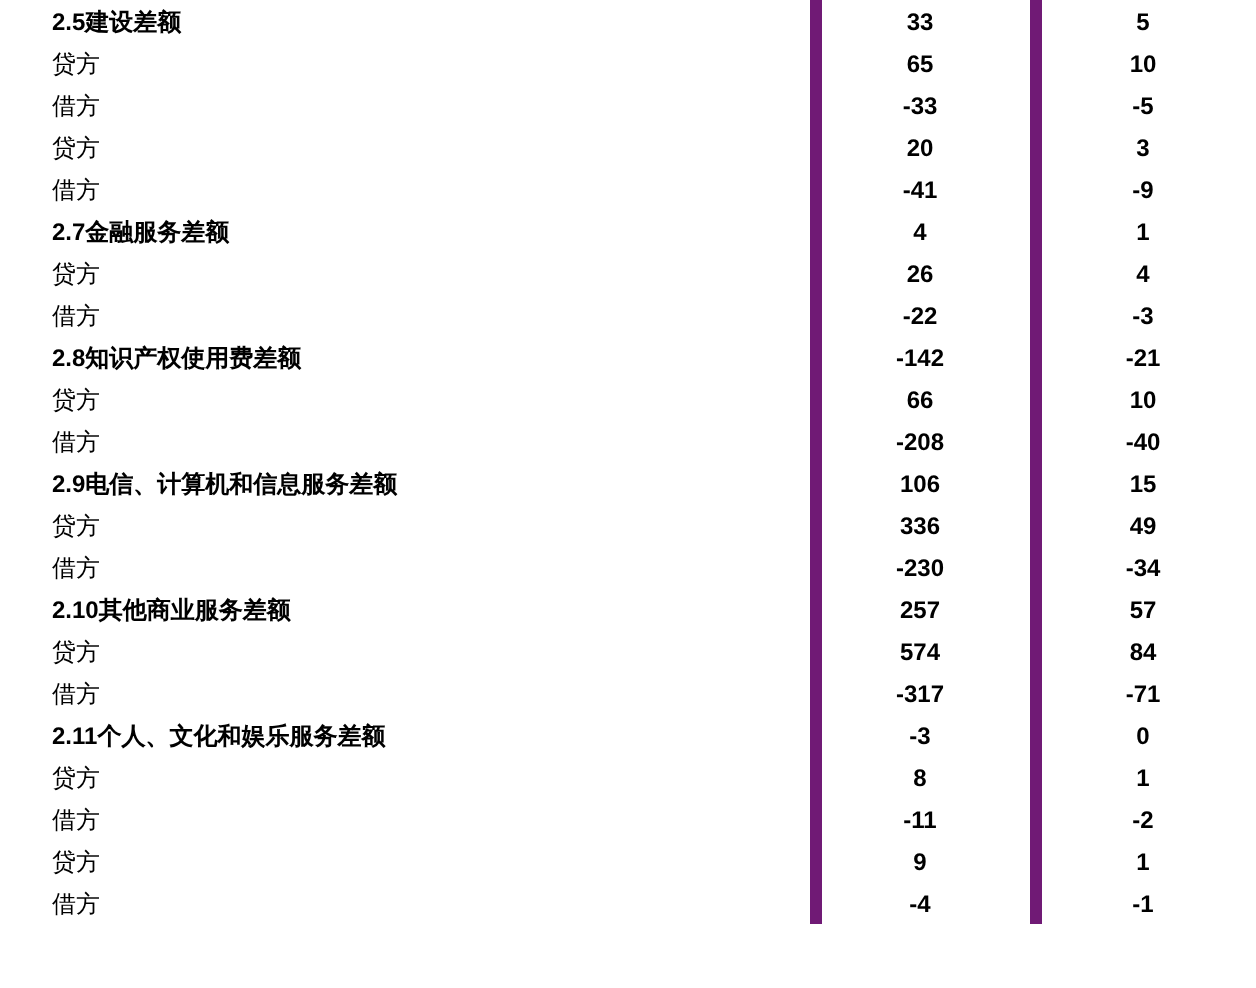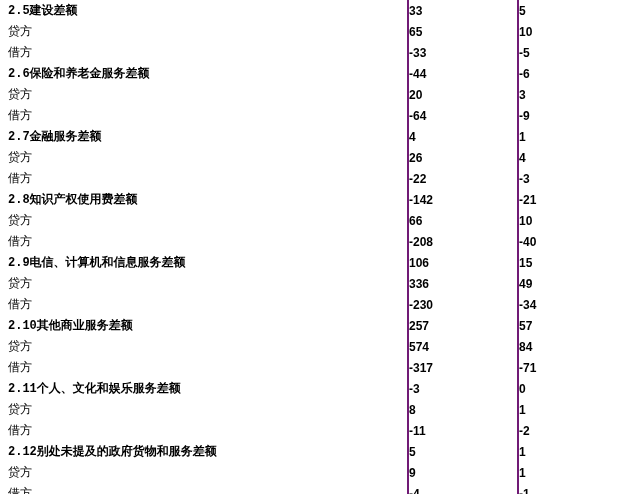--- a/index.html
+++ b/index.html
@@ -26,29 +26,28 @@
   #bop-table td {
     padding: 0;
     vertical-align: middle;
     font-size: 12px;
     line-height: 14px;
     height: 21px;
     border: none;
   }
   
   #bop-table td.v1, #bop-table td.v2 {
-    border-left: 2px solid #701a75;
-    text-align: left;
+    border-left: 6px solid #701a75;
+    text-align: center;
     padding-right: 6px;
     margin-top: 30px;
   }
   #bop-table td.label {
-    padding-left: 8px;
+    padding-left: 26px;
     text-align: left;
-    font-family: Liberation Mono, monospace;
   }
   
   tr.group > td {
     border-top: 1px solid #000000;
     font-weight: bold;
   }
   tr.sub > td.label {
     padding-left: 24px;
     font-weight: normal;
   }
@@ -77,33 +76,28 @@
       <tr class="sub">
         <td class="label">贷方</td>
         <td class="v1">65</td>
         <td class="v2">10</td>
       </tr>
       <tr class="sub">
         <td class="label">借方</td>
         <td class="v1">-33</td>
         <td class="v2">-5</td>
       </tr>
-      <tr class="group">
-        <td class="label">2.6保险和养老金服务差额</td>
-        <td class="v1">-44</td>
-        <td class="v2">-6</td>
-      </tr>
       <tr class="sub">
         <td class="label">贷方</td>
         <td class="v1">20</td>
         <td class="v2">3</td>
       </tr>
       <tr class="sub">
         <td class="label">借方</td>
-        <td class="v1">-64</td>
+        <td class="v1">-41</td>
         <td class="v2">-9</td>
       </tr>
       <tr class="group">
         <td class="label">2.7金融服务差额</td>
         <td class="v1">4</td>
         <td class="v2">1</td>
       </tr>
       <tr class="sub">
         <td class="label">贷方</td>
         <td class="v1">26</td>
@@ -167,25 +161,20 @@
       <tr class="sub">
         <td class="label">贷方</td>
         <td class="v1">8</td>
         <td class="v2">1</td>
       </tr>
       <tr class="sub">
         <td class="label">借方</td>
         <td class="v1">-11</td>
         <td class="v2">-2</td>
       </tr>
-      <tr class="group">
-        <td class="label">2.12别处未提及的政府货物和服务差额</td>
-        <td class="v1">5</td>
-        <td class="v2">1</td>
-      </tr>
       <tr class="sub">
         <td class="label">贷方</td>
         <td class="v1">9</td>
         <td class="v2">1</td>
       </tr>
       <tr class="sub">
         <td class="label">借方</td>
         <td class="v1">-4</td>
         <td class="v2">-1</td>
       </tr>

